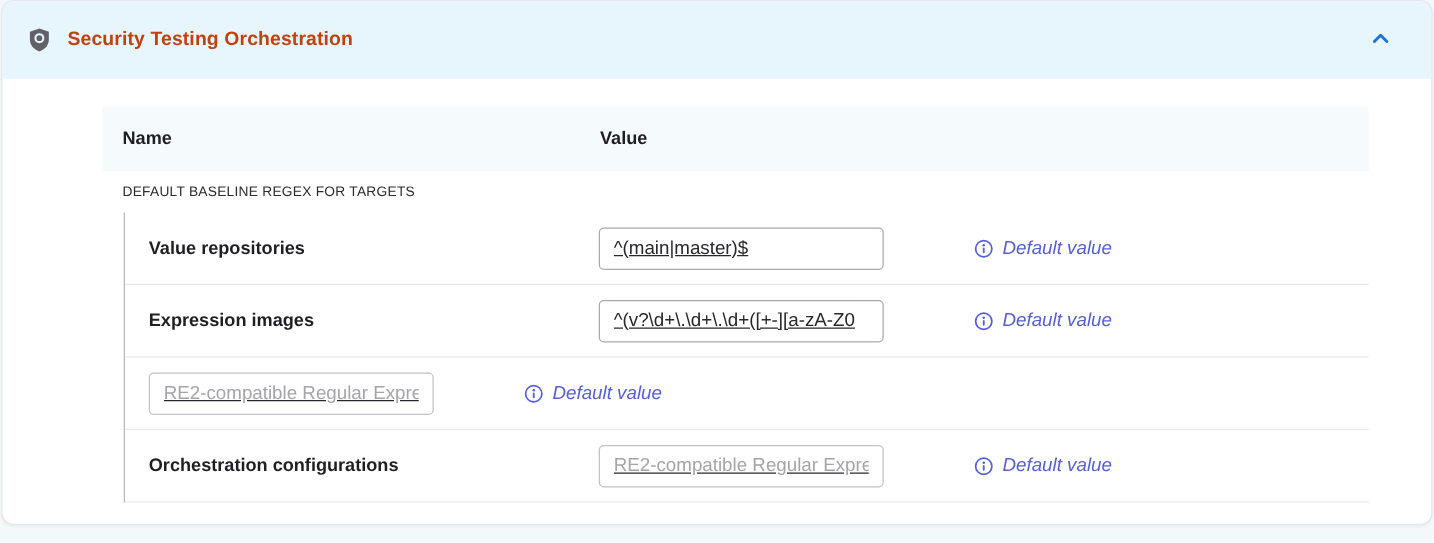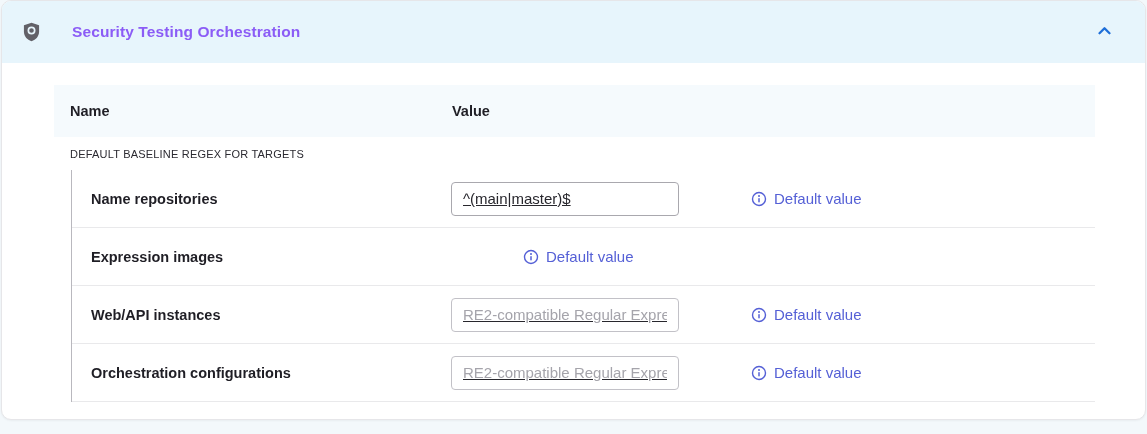--- a/index.html
+++ b/index.html
@@ -22,30 +22,29 @@
     height:62px;
     background:#e7f5fc;
     display:flex;
     align-items:center;
     padding:0 28px 0 20px;
   }
   .shield-wrap { display:flex; align-items:center; margin-right:13px; }
   .card-title {
     font-size:15.5px;
     font-weight:bold;
-    color:#8b5cf6;
+    color:#c2410c;
     letter-spacing:.1px;
     flex:1;
-    margin-left:18px;
   }
   .collapse-btn {
     background:none; border:none; cursor:pointer;
     display:flex; align-items:center; padding:4px;
   }
-  .content { padding:0 50px 0 52px; }
+  .content { padding:0 50px 0 52px;margin-left:28px; }
   .thead {
     margin-top:22px;
     height:52px;
     background:#f5fafd;
     display:flex;
     align-items:center;
   }
   .th-name {
     width:398px;
     padding-left:16px;
@@ -104,20 +103,21 @@
   .row .regex-input:placeholder-shown { border-color:#c2c1c7; }
   .default-link {
     margin-left:72px;
     display:flex;
     align-items:center;
     gap:7px;
     font-size:15px;
     color:#5560d6;
     text-decoration:none;
     cursor:pointer;
+    font-style:italic;
   }
   .info-icon { display:flex; align-items:center; }
 </style>
 </head>
 <body>
 
 <div class="card">
 
   <div class="card-header">
     <span class="shield-wrap">
@@ -141,50 +141,50 @@
     <div class="thead">
       <div class="th-name">Name</div>
       <div class="th-value">Value</div>
     </div>
 
     <div class="section-label">DEFAULT BASELINE REGEX FOR TARGETS</div>
 
     <div class="rows">
 
       <div class="row">
-        <div class="row-label">Name repositories</div>
+        <div class="row-label">Value repositories</div>
         <input type="text" class="regex-input" value="^(main|master)$" style="">
         <a class="default-link">
           <span class="info-icon">
             <svg width="16" height="16" viewBox="0 0 16 16">
               <circle cx="8" cy="8" r="6.5" fill="none" stroke="#5560d6" stroke-width="1.4"></circle>
               <circle cx="8" cy="5.1" r="1" fill="#5560d6"></circle>
               <rect x="7.25" y="7" width="1.5" height="4.6" rx="0.75" fill="#5560d6"></rect>
             </svg>
           </span>
           <span>Default value</span>
         </a>
       </div>
 
       <div class="row">
         <div class="row-label">Expression images</div>
-        <a class="default-link">
-          <span class="info-icon">
-            <svg width="16" height="16" viewBox="0 0 16 16">
-              <circle cx="8" cy="8" r="6.5" fill="none" stroke="#5560d6" stroke-width="1.4"></circle>
-              <circle cx="8" cy="5.1" r="1" fill="#5560d6"></circle>
-              <rect x="7.25" y="7" width="1.5" height="4.6" rx="0.75" fill="#5560d6"></rect>
-            </svg>
-          </span>
-          <span>Default value</span>
-        </a>
-      </div>
-
-      <div class="row">
-        <div class="row-label">Web/API instances</div>
+        <input type="text" class="regex-input" value="^(v?\d+\.\d+\.\d+([+-][a-zA-Z0" style="">
+        <a class="default-link">
+          <span class="info-icon">
+            <svg width="16" height="16" viewBox="0 0 16 16">
+              <circle cx="8" cy="8" r="6.5" fill="none" stroke="#5560d6" stroke-width="1.4"></circle>
+              <circle cx="8" cy="5.1" r="1" fill="#5560d6"></circle>
+              <rect x="7.25" y="7" width="1.5" height="4.6" rx="0.75" fill="#5560d6"></rect>
+            </svg>
+          </span>
+          <span>Default value</span>
+        </a>
+      </div>
+
+      <div class="row">
         <input type="text" class="regex-input" placeholder="RE2-compatible Regular Expression" style="">
         <a class="default-link">
           <span class="info-icon">
             <svg width="16" height="16" viewBox="0 0 16 16">
               <circle cx="8" cy="8" r="6.5" fill="none" stroke="#5560d6" stroke-width="1.4"></circle>
               <circle cx="8" cy="5.1" r="1" fill="#5560d6"></circle>
               <rect x="7.25" y="7" width="1.5" height="4.6" rx="0.75" fill="#5560d6"></rect>
             </svg>
           </span>
           <span>Default value</span>

